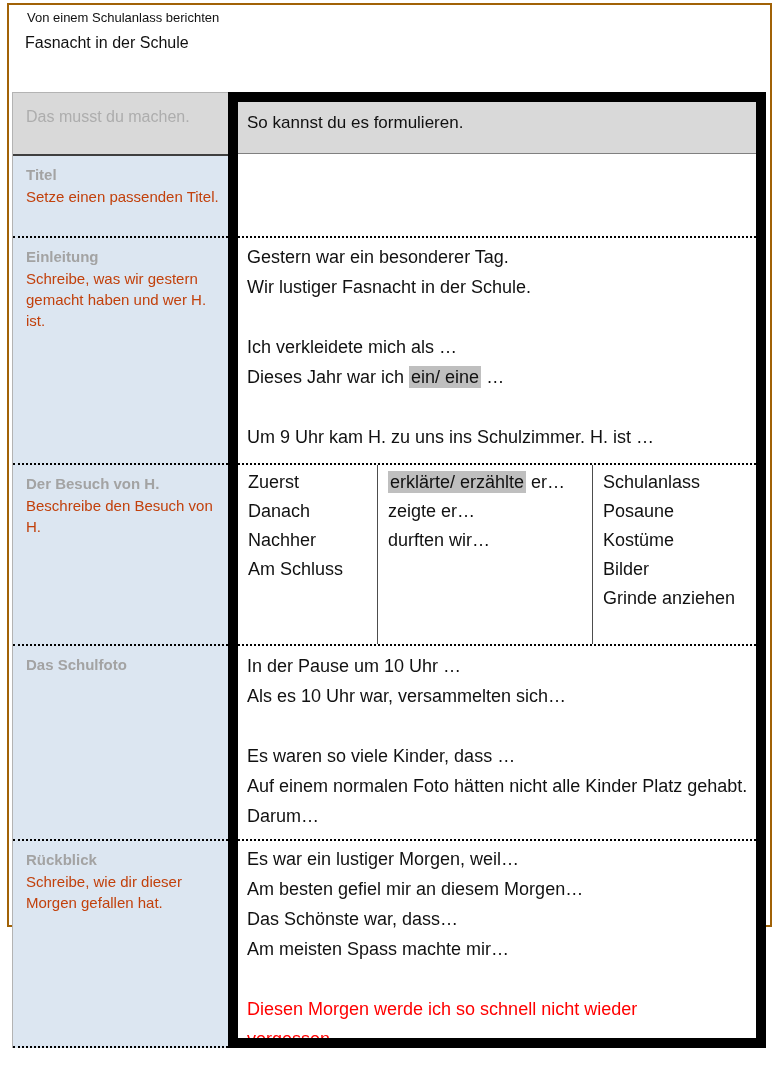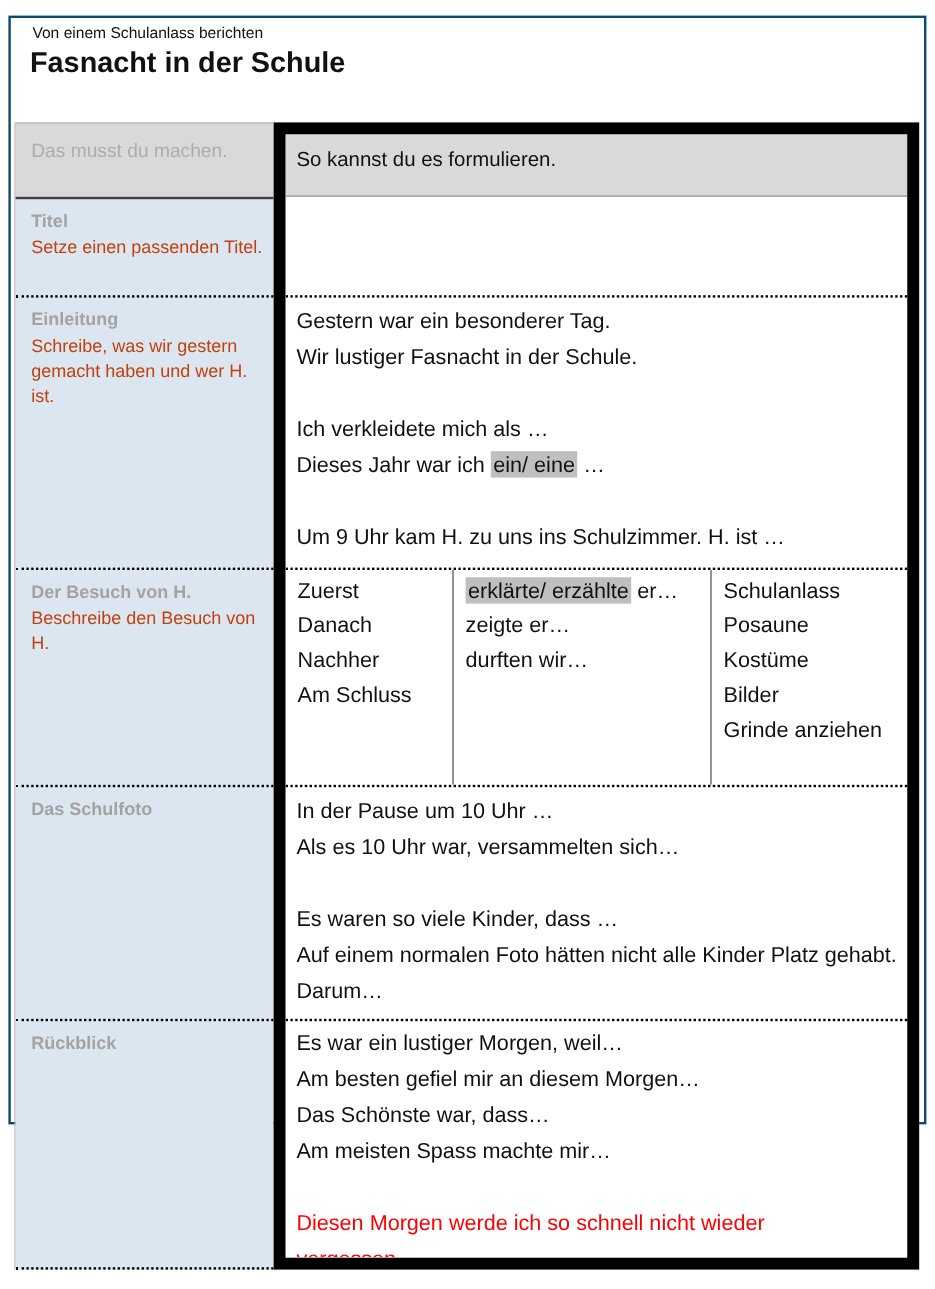--- a/index.html
+++ b/index.html
@@ -1,30 +1,30 @@
 <!DOCTYPE html>
 <html><head>
 <meta charset="utf-8">
 <style>
   * { margin: 0; padding: 0; box-sizing: border-box; }
   html, body { width: 779px; height: 1074px; background: #ffffff; }
   body { font-family: "Liberation Sans", "DejaVu Sans", sans-serif; position: relative; }
 
   .sheet {
-    position: absolute; left: 7px; top: 13px; width: 765px; height: 924px;
-    border: 2px solid #0c4a6e; background: #fff;
+    position: absolute; left: 7px; top: 3px; width: 765px; height: 924px;
+    border: 2px solid #a16207; background: #fff;
   }
 
   .kicker {
     position: absolute; left: 18px; top: 5px;
     font-size: 13px; line-height: 16px; color: #111;
   }
   .title {
     position: absolute; left: 16px; top: 24px;
-    font-size: 24px; line-height: 27px; font-weight: bold; color: #111;
+    font-size: 16px; line-height: 27px; font-weight: normal; color: #111;
   }
 
   .table { position: absolute; left: 3px; top: 87px; width: 754px; height: 956px; }
 
   
   .left-col {
     position: absolute; left: 0; top: 0; width: 216px; height: 956px;
     border-left: 1px solid #b3b3b3;
   }
   .l-header {
@@ -100,20 +100,21 @@
         <div class="l-label">Der Besuch von H.</div>
         <div class="l-desc">Beschreibe den Besuch von H.</div>
       </div>
 
       <div class="l-row l-schulfoto">
         <div class="l-label">Das Schulfoto</div>
       </div>
 
       <div class="l-row l-rueckblick">
         <div class="l-label">Rückblick</div>
+        <div class="l-desc">Schreibe, wie dir dieser Morgen gefallen hat.</div>
       </div>
     </div>
 
     <div class="right-col">
       <div class="r-header">So kannst du es formulieren.</div>
 
       <div class="r-row r-titel"></div>
 
       <div class="r-row r-einleitung">
         <div class="line">Gestern war ein besonderer Tag.</div>

